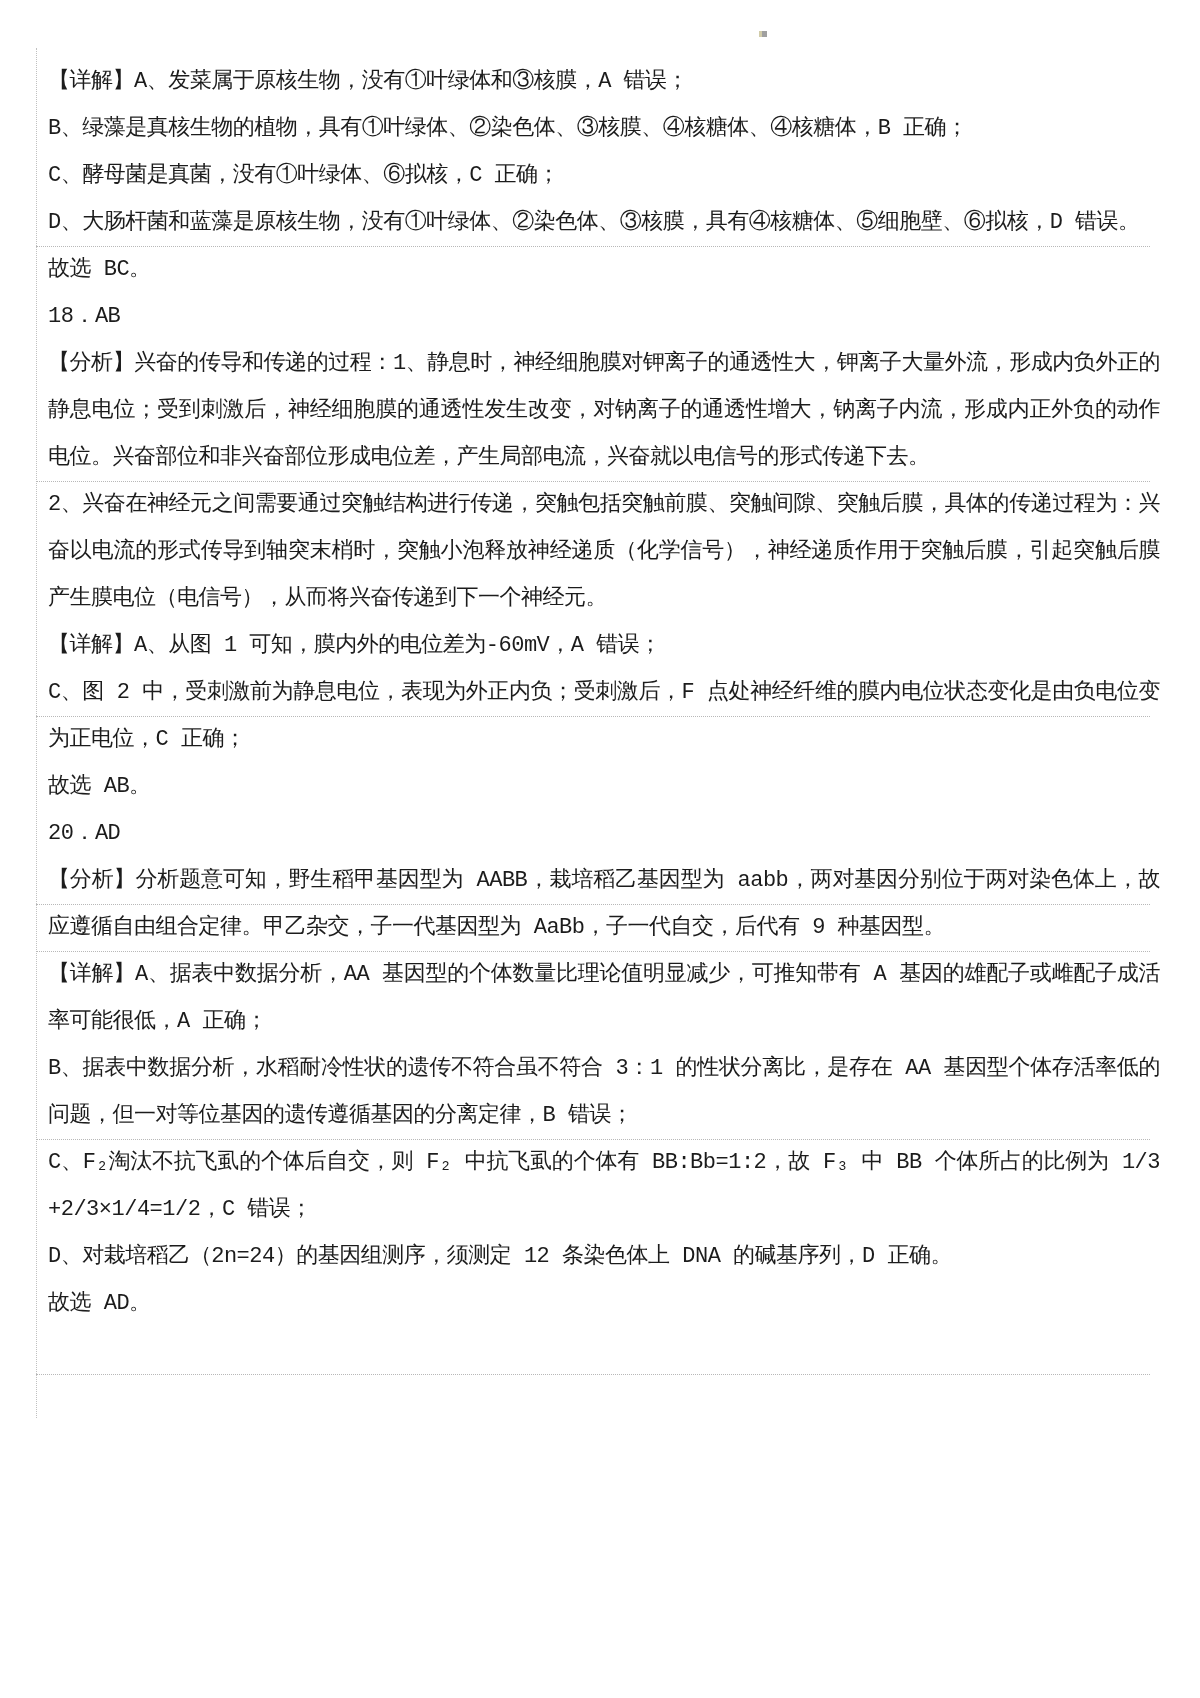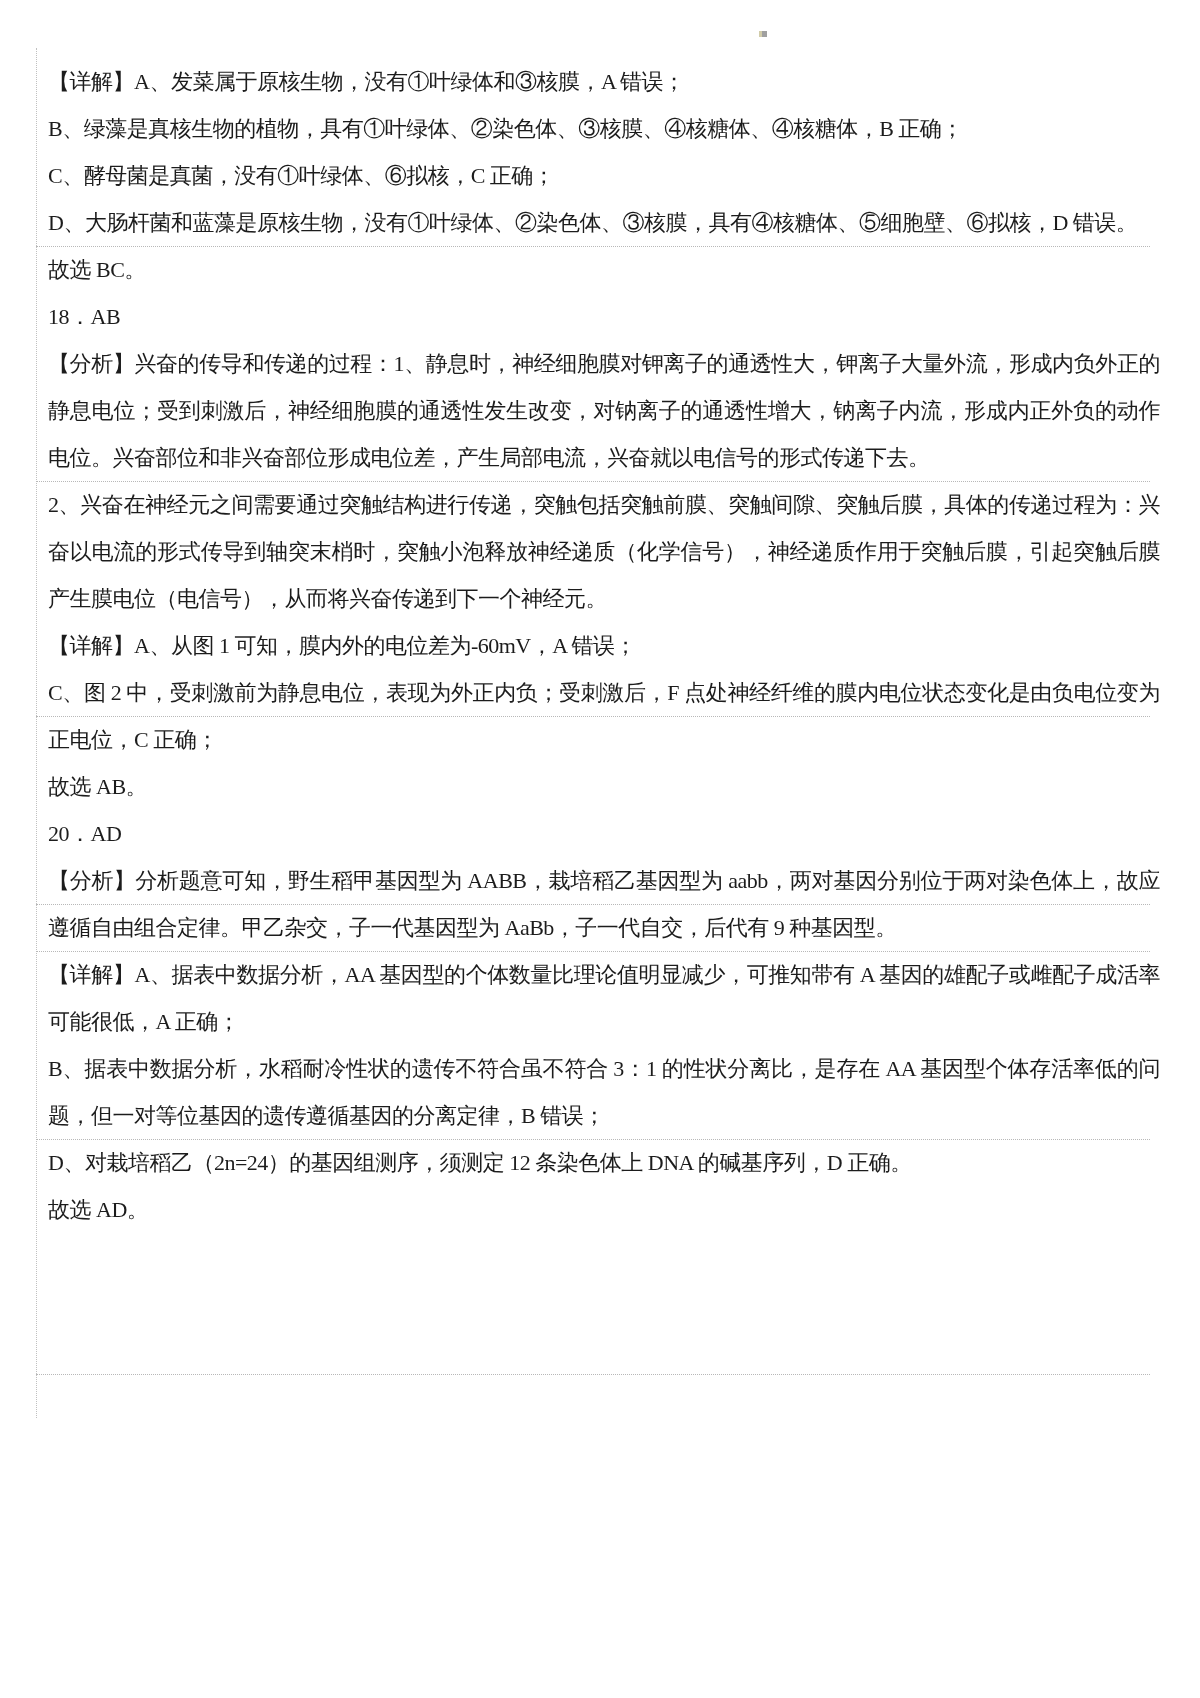--- a/index.html
+++ b/index.html
@@ -6,21 +6,21 @@
     margin: 0;
     padding: 0;
     background: #ffffff;
   }
   .page {
     position: relative;
     width: 1200px;
     height: 1418px;
     background: #ffffff;
     overflow: hidden;
-    font-family: Liberation Serif, serif;
+    font-family: Liberation Mono, monospace;
     color: #1c1c1c;
   }
   .content {
     position: absolute;
     left: 48px;
     top: 58px;
     width: 1112px;
   }
   .content p {
     margin: 0;
@@ -92,19 +92,20 @@
     <p>18．AB</p>
     <p>【分析】兴奋的传导和传递的过程：1、静息时，神经细胞膜对钾离子的通透性大，钾离子大量外流，形成内负外正的静息电位；受到刺激后，神经细胞膜的通透性发生改变，对钠离子的通透性增大，钠离子内流，形成内正外负的动作电位。兴奋部位和非兴奋部位形成电位差，产生局部电流，兴奋就以电信号的形式传递下去。</p>
     <p>2、兴奋在神经元之间需要通过突触结构进行传递，突触包括突触前膜、突触间隙、突触后膜，具体的传递过程为：兴奋以电流的形式传导到轴突末梢时，突触小泡释放神经递质（化学信号），神经递质作用于突触后膜，引起突触后膜产生膜电位（电信号），从而将兴奋传递到下一个神经元。</p>
     <p>【详解】A、从图 1 可知，膜内外的电位差为-60mV，A 错误；</p>
     <p>C、图 2 中，受刺激前为静息电位，表现为外正内负；受刺激后，F 点处神经纤维的膜内电位状态变化是由负电位变为正电位，C 正确；</p>
     <p>故选 AB。</p>
     <p>20．AD</p>
     <p>【分析】分析题意可知，野生稻甲基因型为 AABB，栽培稻乙基因型为 aabb，两对基因分别位于两对染色体上，故应遵循自由组合定律。甲乙杂交，子一代基因型为 AaBb，子一代自交，后代有 9 种基因型。</p>
     <p>【详解】A、据表中数据分析，AA 基因型的个体数量比理论值明显减少，可推知带有 A 基因的雄配子或雌配子成活率可能很低，A 正确；</p>
     <p>B、据表中数据分析，水稻耐冷性状的遗传不符合虽不符合 3：1 的性状分离比，是存在 AA 基因型个体存活率低的问题，但一对等位基因的遗传遵循基因的分离定律，B 错误；</p>
+    <p>C、F₂淘汰不抗飞虱的个体后自交，则 F₂ 中抗飞虱的个体有 BB:Bb=1:2，故 F₃ 中 BB 个体所占的比例为 1/3+2/3×1/4=1/2，C 错误；</p>
     <p>D、对栽培稻乙（2n=24）的基因组测序，须测定 12 条染色体上 DNA 的碱基序列，D 正确。</p>
     <p>故选 AD。</p>
   </div>
 
   <div class="footer">答案第 7 页，共 12 页</div>
 
 </div>
 
 </body></html>

